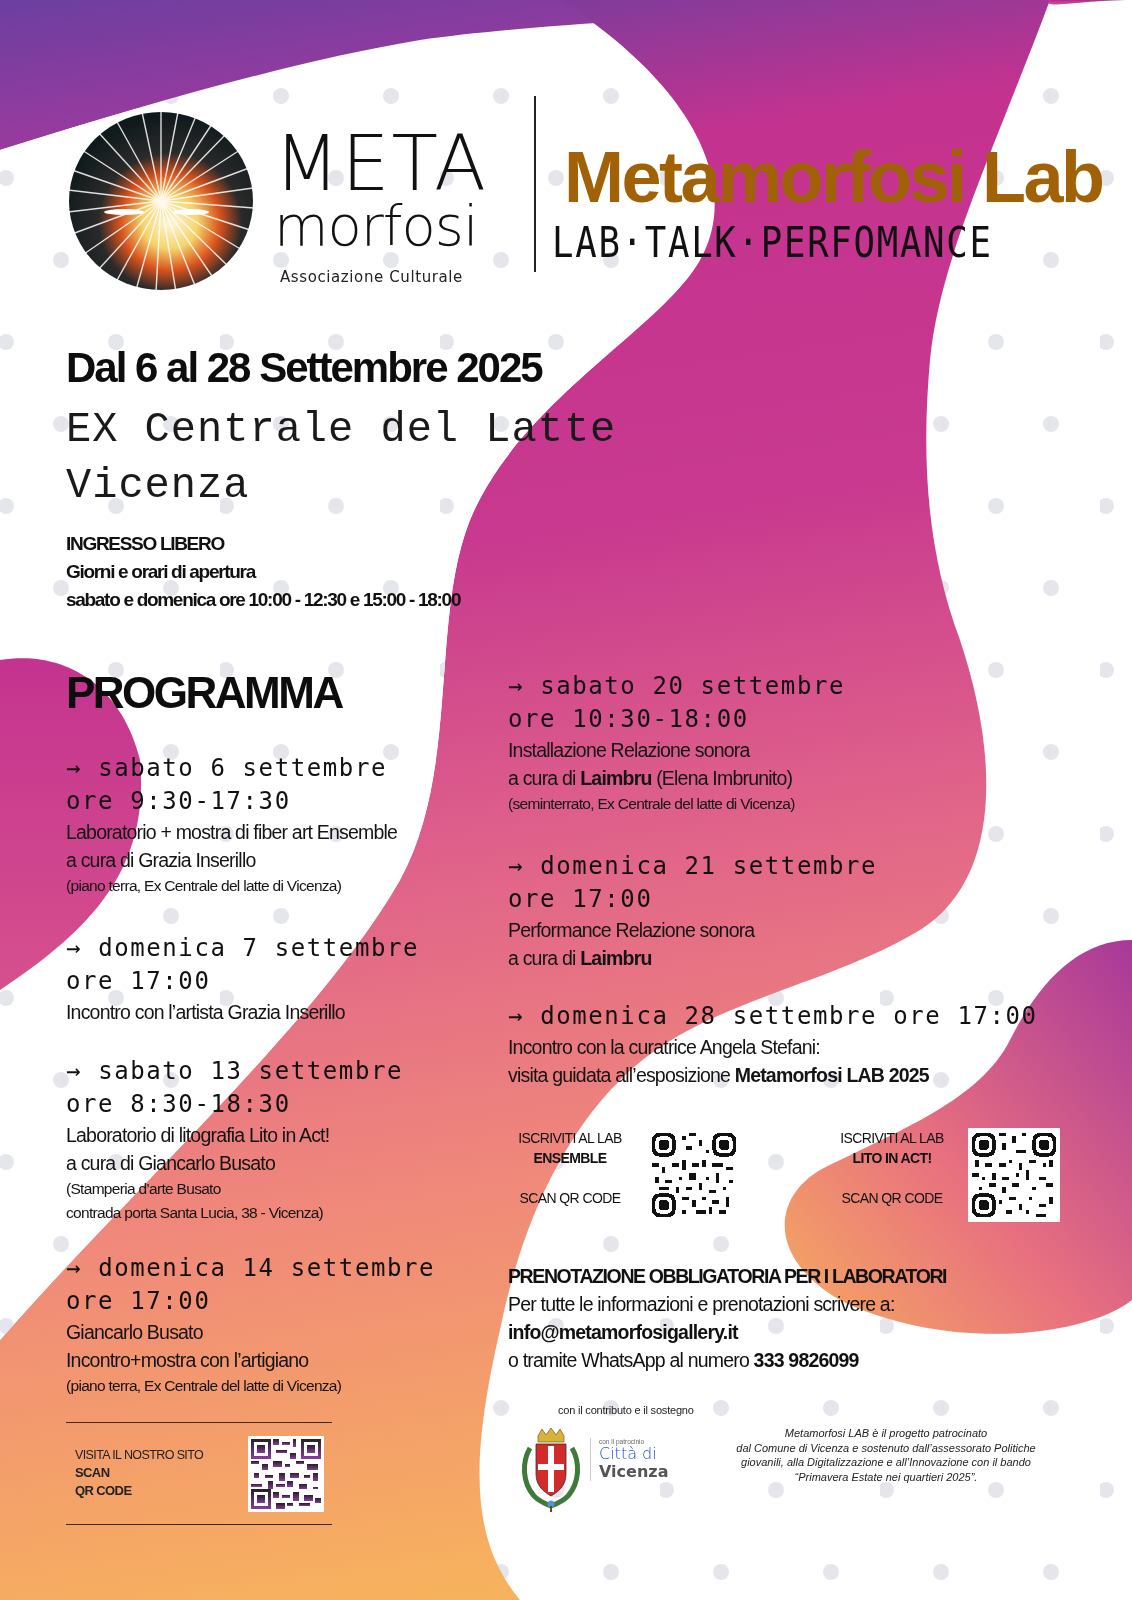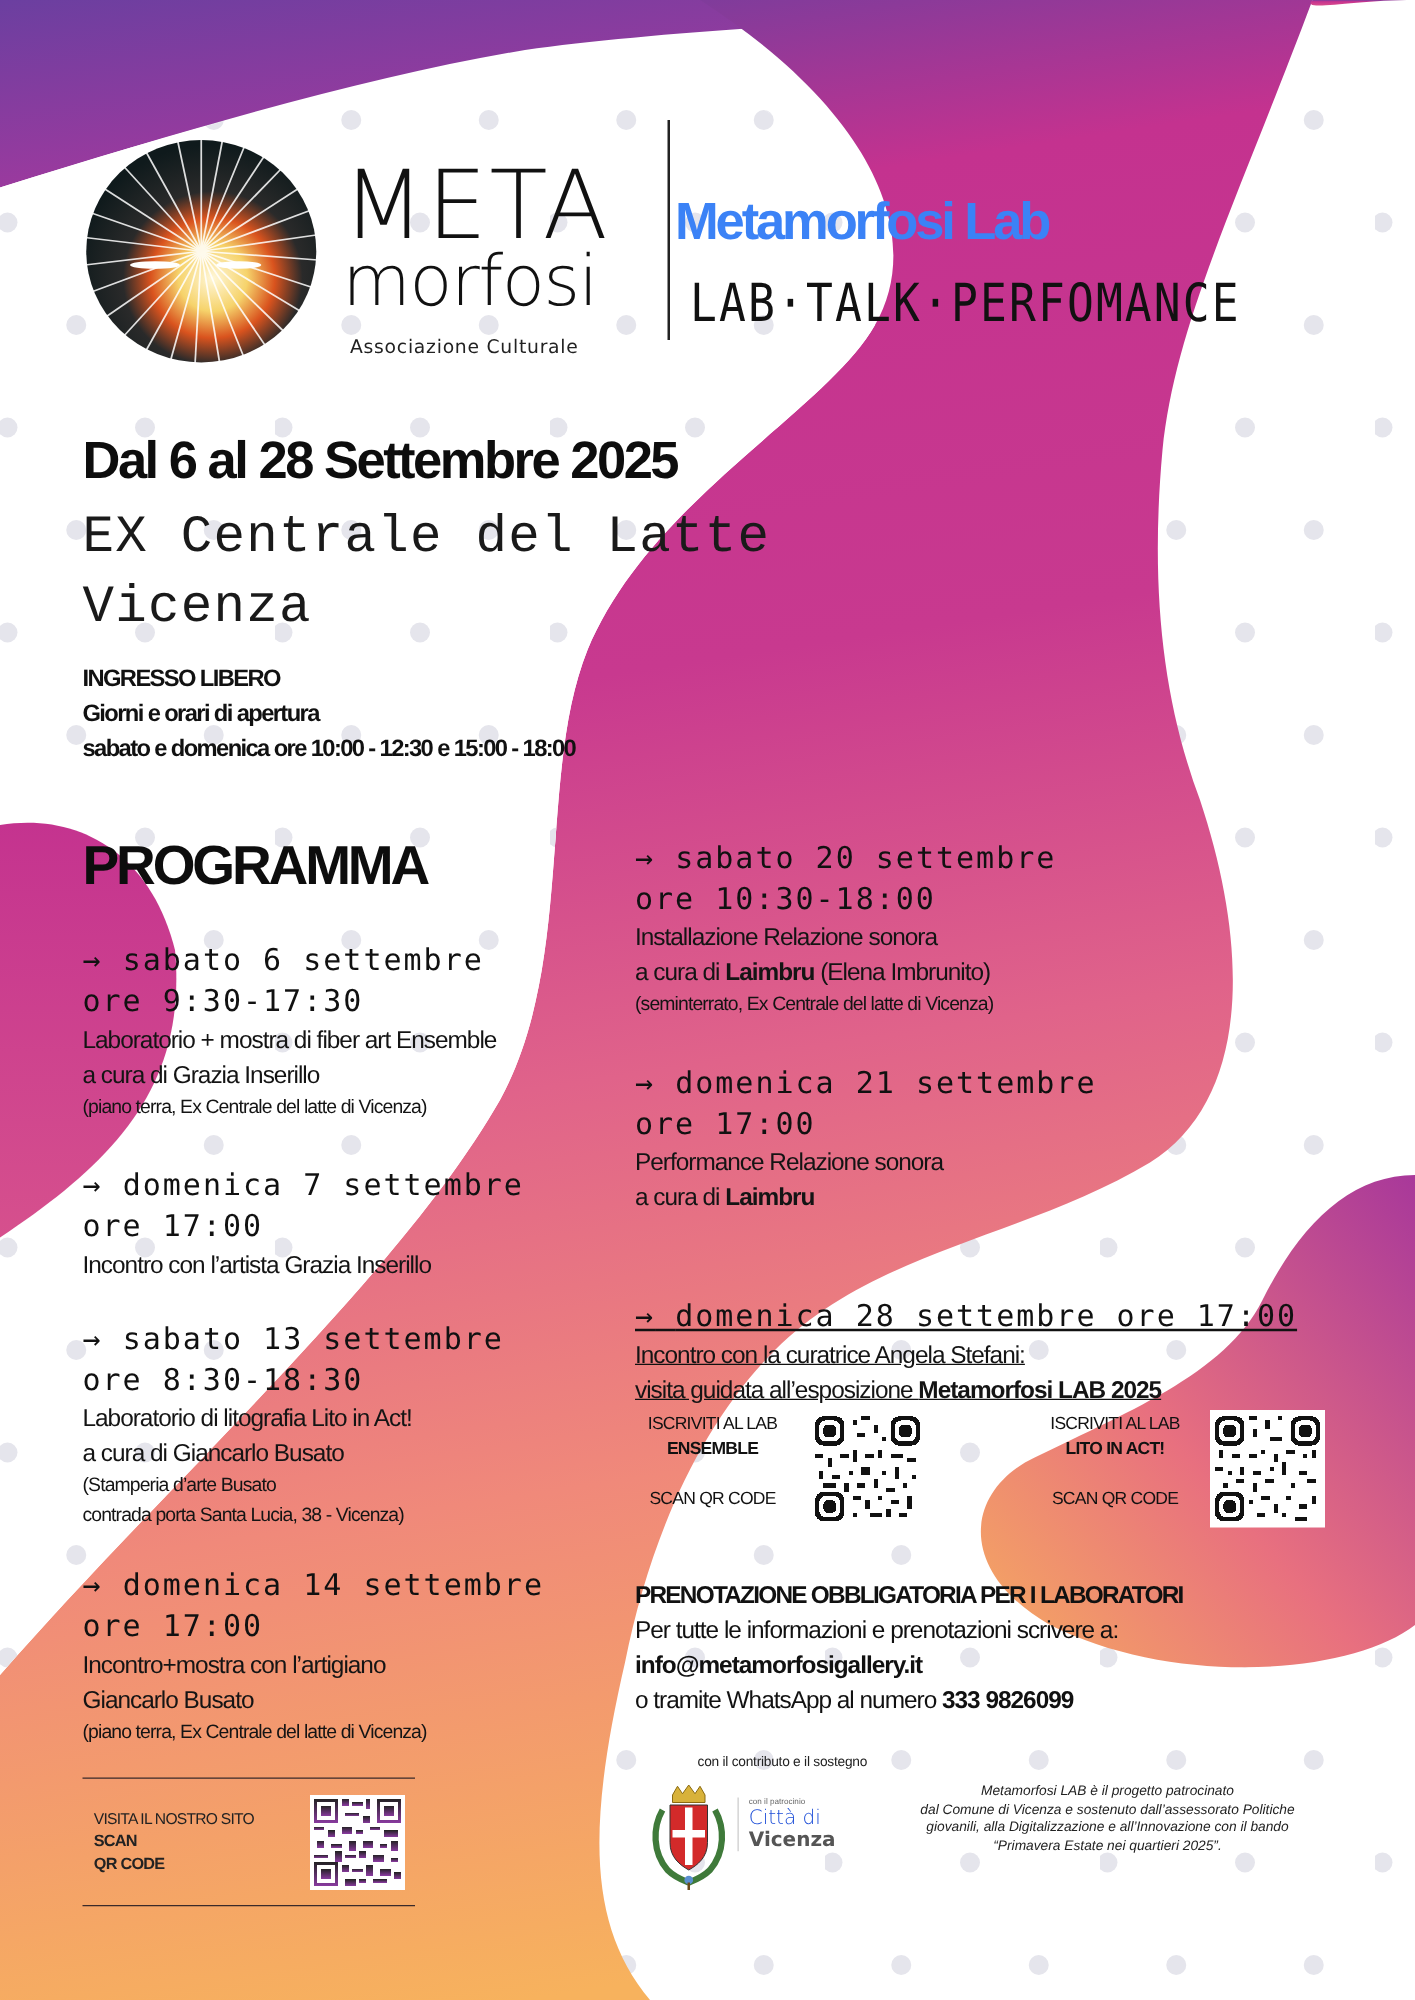--- a/index.html
+++ b/index.html
@@ -10,21 +10,21 @@
     .layer { position: absolute; z-index: 2; }
 
     
     .logo-mark { left: 66px; top: 110px; width: 190px; height: 182px; }
     .brand { left: 274px; top: 126px; width: 240px; }
     .brand-meta { font-family: "DejaVu Sans", sans-serif; font-size: 76px; line-height: 76px; font-weight: 300; letter-spacing: 2px; color:#111; }
     .brand-morfosi { font-family: "DejaVu Sans", sans-serif; font-size: 56px; line-height: 60px; font-weight: 200; color:#111; margin-top: -6px; letter-spacing: -1px; }
     .brand-assoc { font-family: "DejaVu Sans", sans-serif; font-size: 15px; margin-top: 12px; margin-left: 6px; letter-spacing: 0.6px; color:#222; }
     .divider-v { left: 534px; top: 96px; width: 2px; height: 176px; background: #222; }
 
-    .title { left: 540px; top: 146px; font-family: "Liberation Sans", sans-serif; font-weight: 700; font-size: 42px; letter-spacing: -2.5px; line-height: 62px; color:#3b82f6; white-space: nowrap; }
+    .title { left: 564px; top: 146px; font-family: "Liberation Sans", sans-serif; font-weight: 700; font-size: 72px; letter-spacing: -2.5px; line-height: 62px; color:#a16207; white-space: nowrap; }
     .subtitle { left: 552px; top: 218px; font-family: "DejaVu Sans Mono", monospace; font-size: 42px; font-weight: 200; letter-spacing: 2px; color:#111; white-space: nowrap; transform: scaleX(0.85); transform-origin: left; }
 
     .dates { left: 66px; top: 344px; font-weight: 700; font-size: 42px; letter-spacing: -2px; color:#0d0d0d; white-space: nowrap; }
     .venue { left: 66px; top: 402px; font-family: "Liberation Mono", monospace; font-size: 42px; line-height: 56px; color:#1a1a1a; letter-spacing: 1px; }
 
     .info { left: 66px; top: 530px; font-size: 19px; line-height: 28px; letter-spacing: -0.9px; color:#111; }
     .info .strong { font-weight: 700; letter-spacing: -1.3px; }
 
     .prog-title { left: 66px; top: 668px; font-weight: 700; font-size: 44px; letter-spacing: -2.5px; color:#0d0d0d; }
 
@@ -225,41 +225,41 @@
   <div class="ev-head">ore 8:30-18:30</div>
   <div class="ev-desc">Laboratorio di litografia Lito in Act!</div>
   <div class="ev-desc">a cura di Giancarlo Busato</div>
   <div class="ev-note">(Stamperia d’arte Busato</div>
   <div class="ev-note">contrada porta Santa Lucia, 38 - Vicenza)</div>
 </div>
 
 <div class="layer event" style="left:66px; top:1252px;">
   <div class="ev-head"><span>→</span> <span>domenica 14 settembre</span></div>
   <div class="ev-head">ore 17:00</div>
+  <div class="ev-desc">Giancarlo Busato</div>
   <div class="ev-desc">Incontro+mostra con l’artigiano</div>
-  <div class="ev-desc">Giancarlo Busato</div>
   <div class="ev-note">(piano terra, Ex Centrale del latte di Vicenza)</div>
 </div>
 
 <div class="layer event" style="left:508px; top:670px;">
   <div class="ev-head"><span>→</span> <span>sabato 20 settembre</span></div>
   <div class="ev-head">ore 10:30-18:00</div>
   <div class="ev-desc">Installazione Relazione sonora</div>
   <div class="ev-desc"><span>a cura di </span><span class="b">Laimbru</span><span> (Elena Imbrunito)</span></div>
   <div class="ev-note">(seminterrato, Ex Centrale del latte di Vicenza)</div>
 </div>
 
 <div class="layer event" style="left:508px; top:850px;">
   <div class="ev-head"><span>→</span> <span>domenica 21 settembre</span></div>
   <div class="ev-head">ore 17:00</div>
   <div class="ev-desc">Performance Relazione sonora</div>
   <div class="ev-desc"><span>a cura di </span><span class="b">Laimbru</span></div>
 </div>
 
-<div class="layer event" style="left:508px; top:1037px;text-decoration:underline;">
+<div class="layer event" style="left:508px; top:1000px;">
   <div class="ev-head"><span>→</span> <span>domenica 28 settembre ore 17:00</span></div>
   <div class="ev-desc">Incontro con la curatrice Angela Stefani:</div>
   <div class="ev-desc"><span>visita guidata all’esposizione </span><span class="b">Metamorfosi LAB 2025</span></div>
 </div>
 
 <div class="layer qr-block" style="left:500px; top:1128px;">
   <div class="qr-text">
     <div>ISCRIVITI AL LAB</div>
     <div class="b">ENSEMBLE</div>
     <div class="scan">SCAN QR CODE</div>

